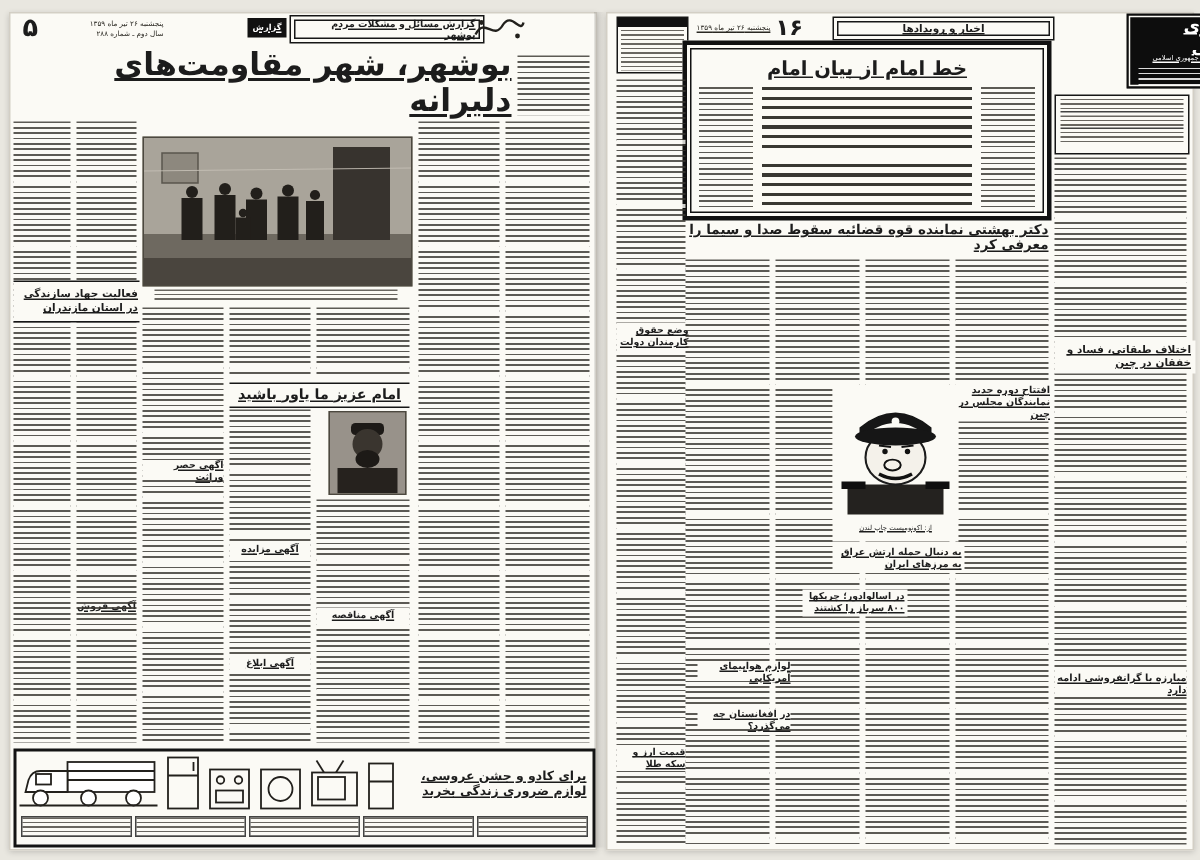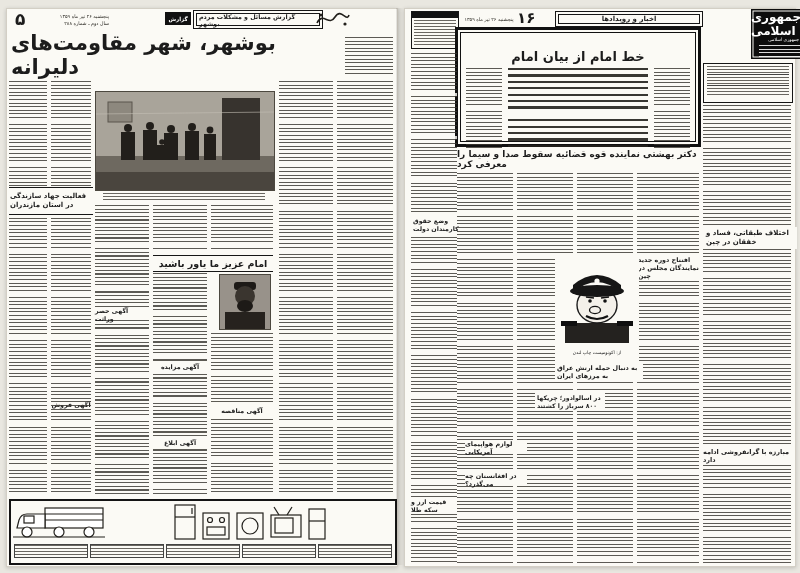--- a/index.html
+++ b/index.html
@@ -15,21 +15,21 @@
   .sim{background-image:
       repeating-linear-gradient(to bottom, rgba(251,250,245,0) 0 40px, #fbfaf5 40px 43px),
       repeating-linear-gradient(to bottom, #3a3731 0 1.1px, rgba(0,0,0,0) 1.1px 3.6px);
     opacity:.82;}
   .sim-tiny{background-image:repeating-linear-gradient(to bottom, #45423c 0 1px, rgba(0,0,0,0) 1px 3px);opacity:.8;}
   .sim-big{background-image:
       repeating-linear-gradient(to bottom, rgba(251,250,245,0) 0 44px, #fbfaf5 44px 47px),
       repeating-linear-gradient(to bottom, #24221e 0 2.2px, rgba(0,0,0,0) 2.2px 6.4px);
     opacity:.9;}
   .sim-white{background-image:repeating-linear-gradient(to bottom, rgba(255,255,255,.85) 0 1px, rgba(0,0,0,0) 1px 3.6px);}
-  .lbl{display:flex;align-items:center;justify-content:center;text-align:left;}
+  .lbl{display:flex;align-items:center;justify-content:center;text-align:right;text-decoration:underline;}
   .colhead{background:#fbfaf5;font-weight:bold;line-height:1.25;}
   .rule-tb{border-top:1px solid #161616;border-bottom:1px solid #161616;}
   .boxline{border:1px solid #161616;}
   .dbl{border:1px solid #161616;box-shadow:inset 0 0 0 2px #fbfaf5, inset 0 0 0 3px #161616;}
   .headline-xl{font-weight:800;font-size:21px;letter-spacing:-.5px;}
   .photo{border:1px solid #4c483f;background:#a29d92;overflow:hidden;}
   .tinytxt{font-size:4.8px;line-height:1.5;color:#2a2822;}
   svg{display:block;}
 </style>
 </head>
@@ -108,20 +108,21 @@
     <div class="abs lbl colhead" style="left:204px;top:396px;width:62px;height:11px;font-size:6.3px;">آگهی مناقصه</div>
     <div class="abs lbl colhead" style="left:146px;top:428px;width:54px;height:11px;font-size:6.3px;">آگهی ابلاغ</div>
     <div class="abs lbl colhead" style="left:44px;top:390px;width:40px;height:11px;font-size:6.3px;">آگهی فروش</div>
 
     <div class="abs sim" style="left:44px;top:72px;width:40px;height:414px;"></div>
     <div class="abs sim" style="left:2px;top:72px;width:38px;height:414px;"></div>
     <div class="abs lbl colhead rule-tb" style="left:2px;top:178px;width:82px;height:24px;font-size:7px;padding:1px;">فعالیت جهاد سازندگی در استان مازندران</div>
 
     <div class="abs" style="left:2px;top:490px;width:384px;height:62px;border:2px solid #141414;background:#fbfaf5;">
       <div style="display:flex;flex-direction:row;height:42px;align-items:center;">
+        <div class="lbl" style="width:118px;height:100%;font-size:8.3px;font-weight:bold;padding:0 4px;">برای کادو و جشن عروسی، لوازم ضروری زندگی بخرید</div>
         <div style="flex:1;display:flex;justify-content:center;">
           <svg width="160" height="38" viewBox="0 0 160 38" stroke="#22201c" fill="none" stroke-width="1.2">
             <rect x="4" y="2" width="20" height="34"></rect>
               <line x1="4" y1="14" x2="24" y2="14"></line>
               <line x1="21" y1="5" x2="21" y2="11"></line>
             <rect x="32" y="10" width="26" height="26"></rect>
               <circle cx="39" cy="17" r="2.5"></circle>
               <circle cx="51" cy="17" r="2.5"></circle>
               <rect x="36" y="24" width="18" height="8"></rect>
             <rect x="66" y="10" width="26" height="26"></rect>
@@ -178,21 +179,21 @@
     <div class="abs boxline" style="left:298px;top:54px;width:88px;height:38px;">
       <div class="sim-tiny" style="height:8px;margin:2px 3px;border-bottom:1px solid #161616;"></div>
       <div class="sim-tiny" style="height:8px;margin:2px 3px;border-bottom:1px solid #161616;"></div>
       <div class="sim-tiny" style="height:8px;margin:2px 3px;"></div>
     </div>
 
     <div class="abs sim" style="left:298px;top:96px;width:88px;height:458px;"></div>
     <div class="abs lbl colhead" style="left:298px;top:218px;width:88px;height:22px;font-size:7px;padding:0 3px;">اختلاف طبقاتی، فساد و خفقان در چین</div>
     <div class="abs lbl colhead" style="left:298px;top:440px;width:88px;height:14px;font-size:6.5px;">مبارزه با گرانفروشی ادامه دارد</div>
 
-    <div class="abs" style="left:50px;top:18px;width:246px;height:120px;border:3px solid #111;box-shadow:inset 0 0 0 2px #fbfaf5, inset 0 0 0 3px #111;background:#fbfaf5;padding:16px 8px;box-sizing:border-box;">
+    <div class="abs" style="left:50px;top:18px;width:246px;height:120px;border:3px solid #111;box-shadow:inset 0 0 0 2px #fbfaf5, inset 0 0 0 3px #111;background:#fbfaf5;padding:6px 8px;box-sizing:border-box;">
       <div class="lbl" style="height:20px;font-size:13px;font-weight:800;">خط امام از بیان امام</div>
       <div style="display:flex;height:82px;margin-top:2px;">
         <div class="sim" style="width:36px;"></div>
         <div class="sim-big" style="flex:1;margin:0 6px;"></div>
         <div class="sim" style="width:36px;"></div>
       </div>
     </div>
 
     <div class="abs sim" style="left:6px;top:44px;width:46px;height:510px;"></div>
     <div class="abs lbl colhead" style="left:6px;top:206px;width:46px;height:20px;font-size:6.3px;padding:0 2px;">وضع حقوق کارمندان دولت</div>

